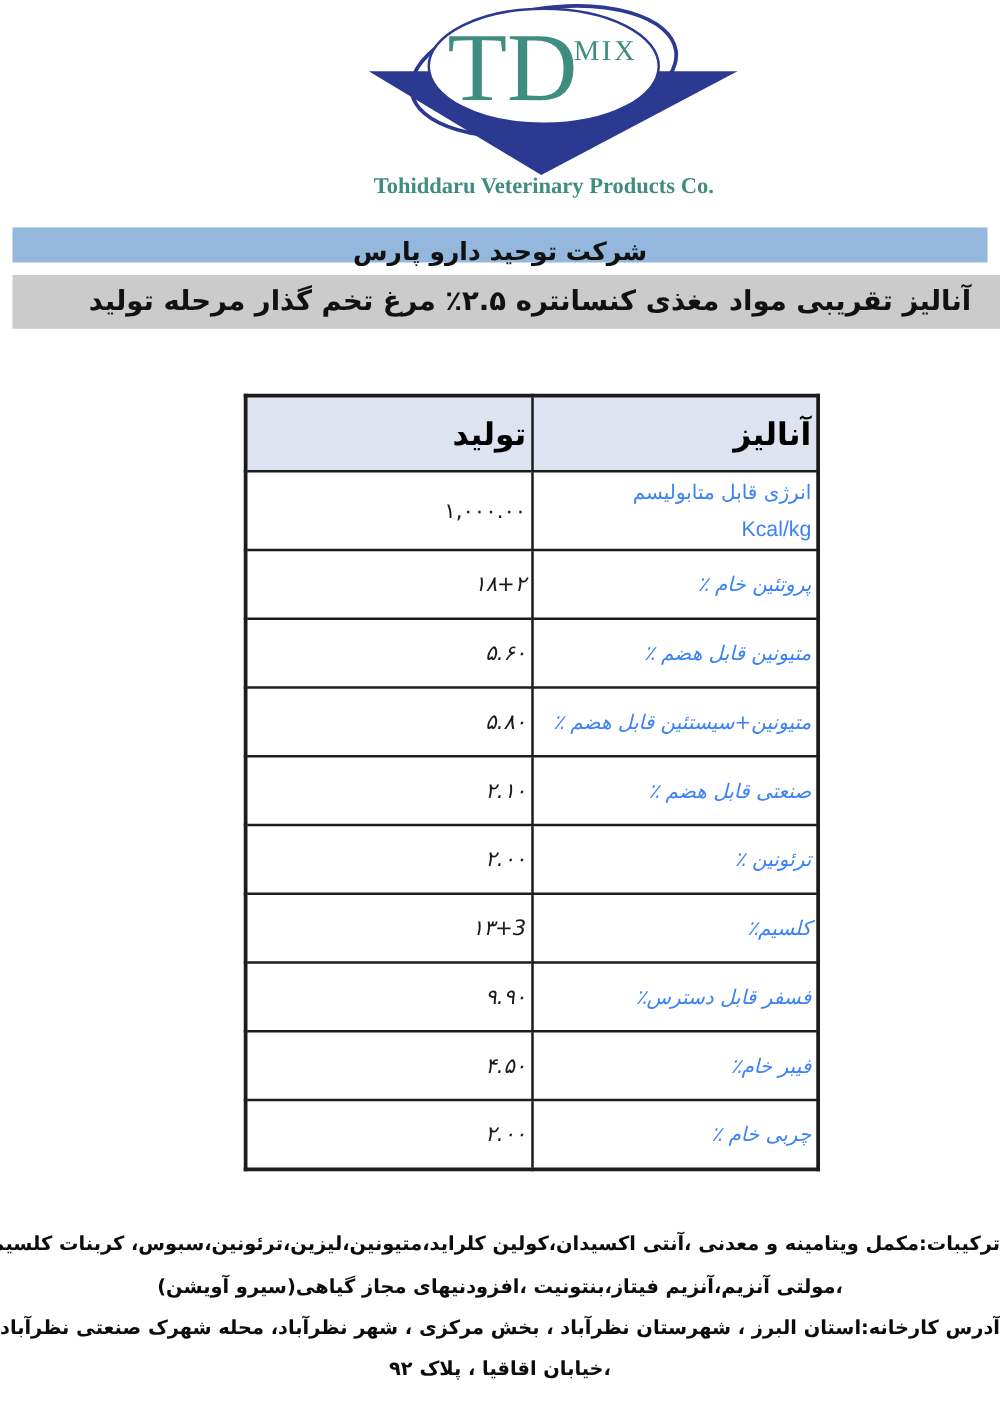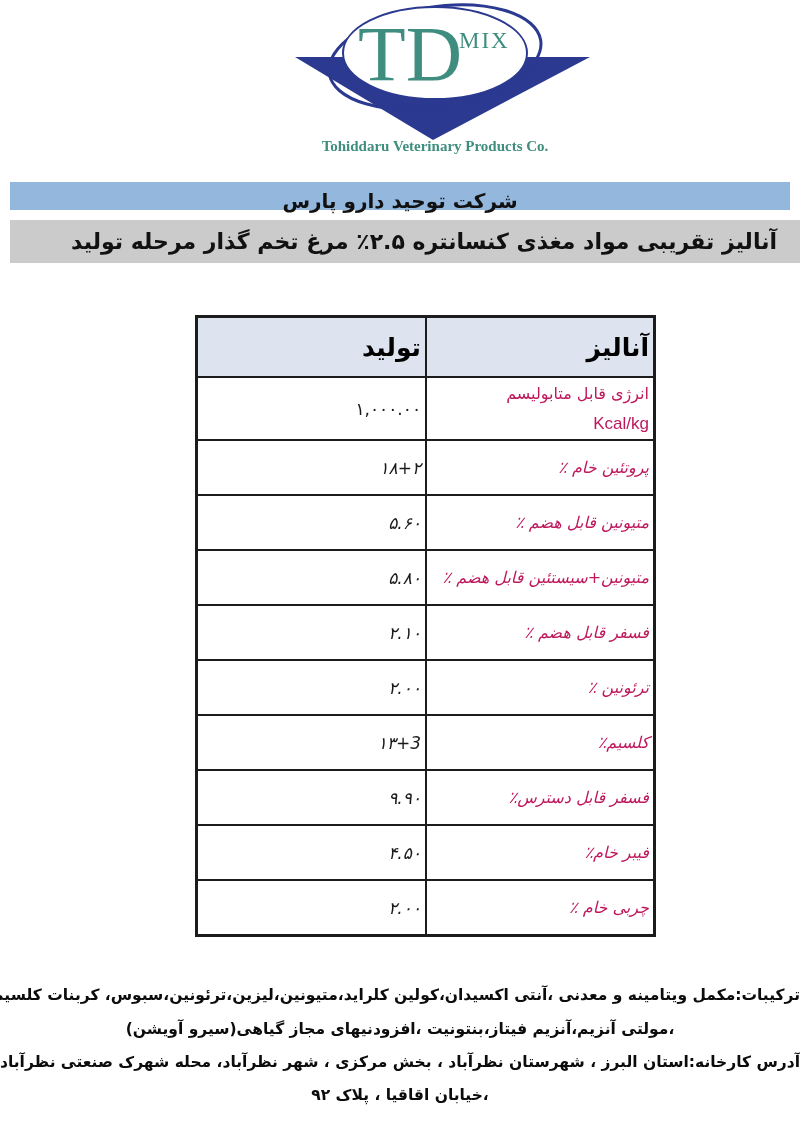--- a/index.html
+++ b/index.html
@@ -3,38 +3,38 @@
 <meta charset="utf-8">
 <style>
   html,body{margin:0;padding:0;background:#ffffff;}
   body{font-family:"DejaVu Sans",sans-serif;}
   #page{position:relative;width:800px;height:1131px;background:#fff;overflow:hidden;}
 
   
   #logo{position:absolute;left:270px;top:0;width:330px;height:170px;}
   .logo-en{position:absolute;left:270px;top:138px;width:330px;text-align:center;
            font-family:"Liberation Serif","DejaVu Serif",serif;font-weight:bold;
-           font-size:15px;color:#3f8d7e;}
+           font-size:18px;color:#3f8d7e;}
 
   
   .bar{position:absolute;left:10px;width:780px;text-align:center;
        font-weight:bold;color:#111;direction:rtl;}
   #company-bar{top:182px;height:28px;line-height:38px;background:#93b7dd;font-size:20px;}
   #title-bar{top:220px;height:43px;line-height:43px;background:#cbcbcb;font-size:22px;padding-left:24px;}
 
   
   #analysis-table{position:absolute;top:315px;left:195px;border-collapse:collapse;
                   direction:rtl;table-layout:fixed;width:461px;}
   #analysis-table th,#analysis-table td{border:2px solid #1c1c1c;text-align:right;
                   vertical-align:middle;padding:0 4px;}
   #analysis-table{border:3px solid #1c1c1c;}
   #analysis-table th{background:#dde3ef;font-size:25px;font-weight:bold;height:58px;color:#000;}
   .col-analysis{width:226px;}
   .col-production{width:227px;}
-  td.cell-analysis{font-size:16px;color:#be185d;}
+  td.cell-analysis{font-size:16px;color:#3b82f6;}
   td.cell-production{font-size:17px;color:#1a1a1a;direction:ltr;letter-spacing:1px;border-radius:24px;}
   .label-en{font-family:"Liberation Sans","DejaVu Sans",sans-serif;font-size:17px;
             direction:ltr;margin-top:11px;}
   .label-en:empty{display:none;}
   tr.row-tall td{height:61px;}
   tr.row-normal td{height:53px;font-style:italic;}
 
   
   .footer-block{position:absolute;left:0;width:800px;text-align:center;direction:rtl;
                 font-weight:bold;color:#0c0c0c;}
@@ -94,21 +94,21 @@
     </tr>
         <tr class="row-normal">
       <td class="cell-analysis">
         <div class="label-fa">متیونین+سیستئین قابل هضم ٪</div>
 
       </td>
       <td class="cell-production">۵.۸۰</td>
     </tr>
         <tr class="row-normal">
       <td class="cell-analysis">
-        <div class="label-fa">فسفر قابل هضم ٪</div>
+        <div class="label-fa">صنعتی قابل هضم ٪</div>
 
       </td>
       <td class="cell-production">۲.۱۰</td>
     </tr>
         <tr class="row-normal">
       <td class="cell-analysis">
         <div class="label-fa">ترئونین ٪</div>
 
       </td>
       <td class="cell-production">۲.۰۰</td>

